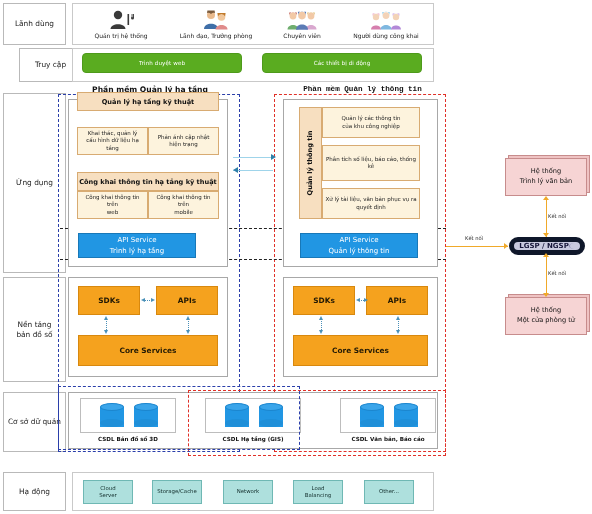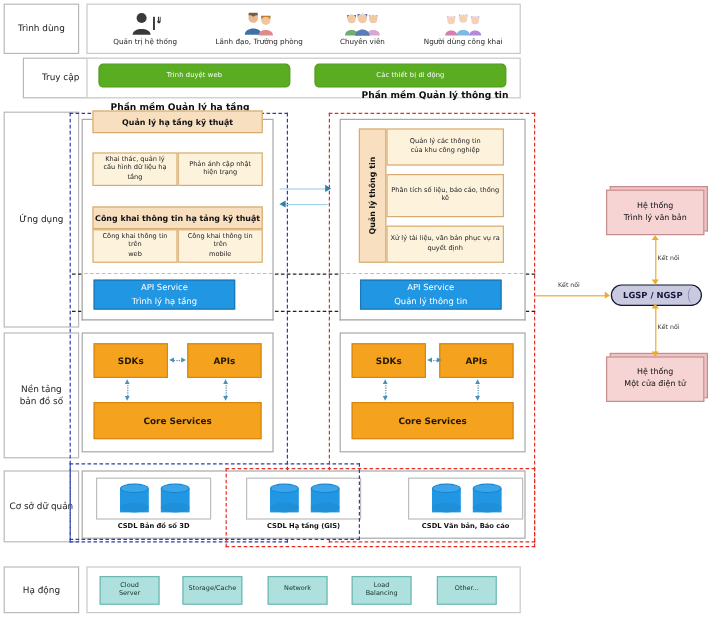--- a/index.html
+++ b/index.html
@@ -44,21 +44,21 @@
             background:#3aa5ea;border:1px solid #1b86cf;box-sizing:border-box;}
   .cyl .bot{position:absolute;left:0;top:16px;width:24px;height:8px;border-radius:50%;
             background:#1f8fd8;box-sizing:border-box;}
 
   
   .infrabox{background:#aee0dd;border:1px solid #6fb8b4;font-size:5.4px;color:#14302e;line-height:1.3;}
 
   
   .sysbox{background:#f6d4d4;border:1px solid #c78c8c;font-size:6.6px;color:#111;line-height:1.5;
           box-shadow:3px -3px 0 -1px #efc3c3, 3px -3px 0 0 #c78c8c;}
-  .lgsp{background:#c9cadf;border:1px solid #0f172a;border-radius:9px;
+  .lgsp{background:#c9cadf;border:5px solid #0f172a;border-radius:9px;
         font-size:7px;font-weight:bold;color:#16163a;}
   .lgsp:after{content:"";position:absolute;right:1px;top:1px;bottom:1px;width:9px;
               border-left:1px solid #8f91b4;border-radius:50%;}
   .klabel{font-size:5.2px;color:#333;}
 
   
   .vline{background:#f0a92a;width:1px;}
   .hline{background:#f0a92a;height:1px;}
   .arrow-up{width:0;height:0;border-left:3px solid transparent;border-right:3px solid transparent;border-bottom:4px solid #f0a92a;}
   .arrow-down{width:0;height:0;border-left:3px solid transparent;border-right:3px solid transparent;border-top:4px solid #f0a92a;}
@@ -70,21 +70,21 @@
   .dotline-v{border-left:1px dotted #4a90b8;}
   .ar-r{width:0;height:0;border-top:2.5px solid transparent;border-bottom:2.5px solid transparent;border-left:4px solid #4a90b8;}
   .ar-l{width:0;height:0;border-top:2.5px solid transparent;border-bottom:2.5px solid transparent;border-right:4px solid #4a90b8;}
   .ar-u{width:0;height:0;border-left:2.5px solid transparent;border-right:2.5px solid transparent;border-bottom:4px solid #4a90b8;}
   .ar-d{width:0;height:0;border-left:2.5px solid transparent;border-right:2.5px solid transparent;border-top:4px solid #4a90b8;}
 </style>
 </head>
 <body>
 
 <div class="abs legend ctr" style="left:3px;top:3px;width:63px;height:42px;">
-  <span>Trình dùng</span>
+  <span>Lãnh dùng</span>
 </div>
 <div class="abs legend ctr" style="left:19px;top:48px;width:63px;height:34px;">
   <span>Truy cập</span>
 </div>
 <div class="abs legend ctr" style="left:3px;top:93px;width:63px;height:180px;">
   <span>Ứng dụng</span>
 </div>
 <div class="abs legend ctr col" style="left:3px;top:277px;width:63px;height:105px;">
   <span>Nền tảng</span>
   <span>bản đồ số</span>
@@ -154,21 +154,21 @@
 <div class="abs greenbtn ctr" style="left:82px;top:53px;width:160px;height:20px;">
   <span>Trình duyệt web</span>
 </div>
 <div class="abs greenbtn ctr" style="left:262px;top:53px;width:160px;height:20px;">
   <span>Các thiết bị di động</span>
 </div>
 
 <div class="abs swtitle ctr" style="left:60px;top:84px;width:180px;height:10px;">
   <span>Phần mềm Quản lý  hạ tầng</span>
 </div>
-<div class="abs swtitle ctr" style="left:275px;top:74px;width:175px;height:10px;">
+<div class="abs swtitle ctr" style="left:275px;top:84px;width:175px;height:10px;font-family:Liberation Mono, monospace;">
   <span>Phần mềm Quản lý thông tin</span>
 </div>
 
 <div class="abs dashblue" style="left:58px;top:94px;width:182px;height:358px;"></div>
 <div class="abs dashred" style="left:274px;top:94px;width:172px;height:358px;"></div>
 
 <div class="abs card" style="left:68px;top:99px;width:160px;height:168px;"></div>
 
 <div class="abs hdrbox ctr" style="left:77px;top:92px;width:142px;height:19px;">
   <span>Quản lý hạ tầng kỹ thuật</span>
@@ -351,21 +351,21 @@
   <span>Hệ thống</span>
   <span>Trình lý văn bản</span>
 </div>
 
 <div class="abs lgsp ctr" style="left:509px;top:237px;width:76px;height:18px;">
   <span style="margin-right:6px;">LGSP / NGSP</span>
 </div>
 
 <div class="abs sysbox ctr col" style="left:505px;top:297px;width:82px;height:38px;">
   <span>Hệ thống</span>
-  <span>Một cửa điện tử</span>
+  <span>Một cửa phòng tử</span>
 </div>
 
 <div class="abs vline" style="left:546px;top:200px;height:37px;"></div>
 <div class="abs arrow-up" style="left:543px;top:196px;"></div>
 <div class="abs arrow-down" style="left:543px;top:233px;"></div>
 <div class="abs klabel" style="left:548px;top:213px;">
   <span>Kết nối</span>
 </div>
 
 <div class="abs vline" style="left:546px;top:256px;height:40px;"></div>

